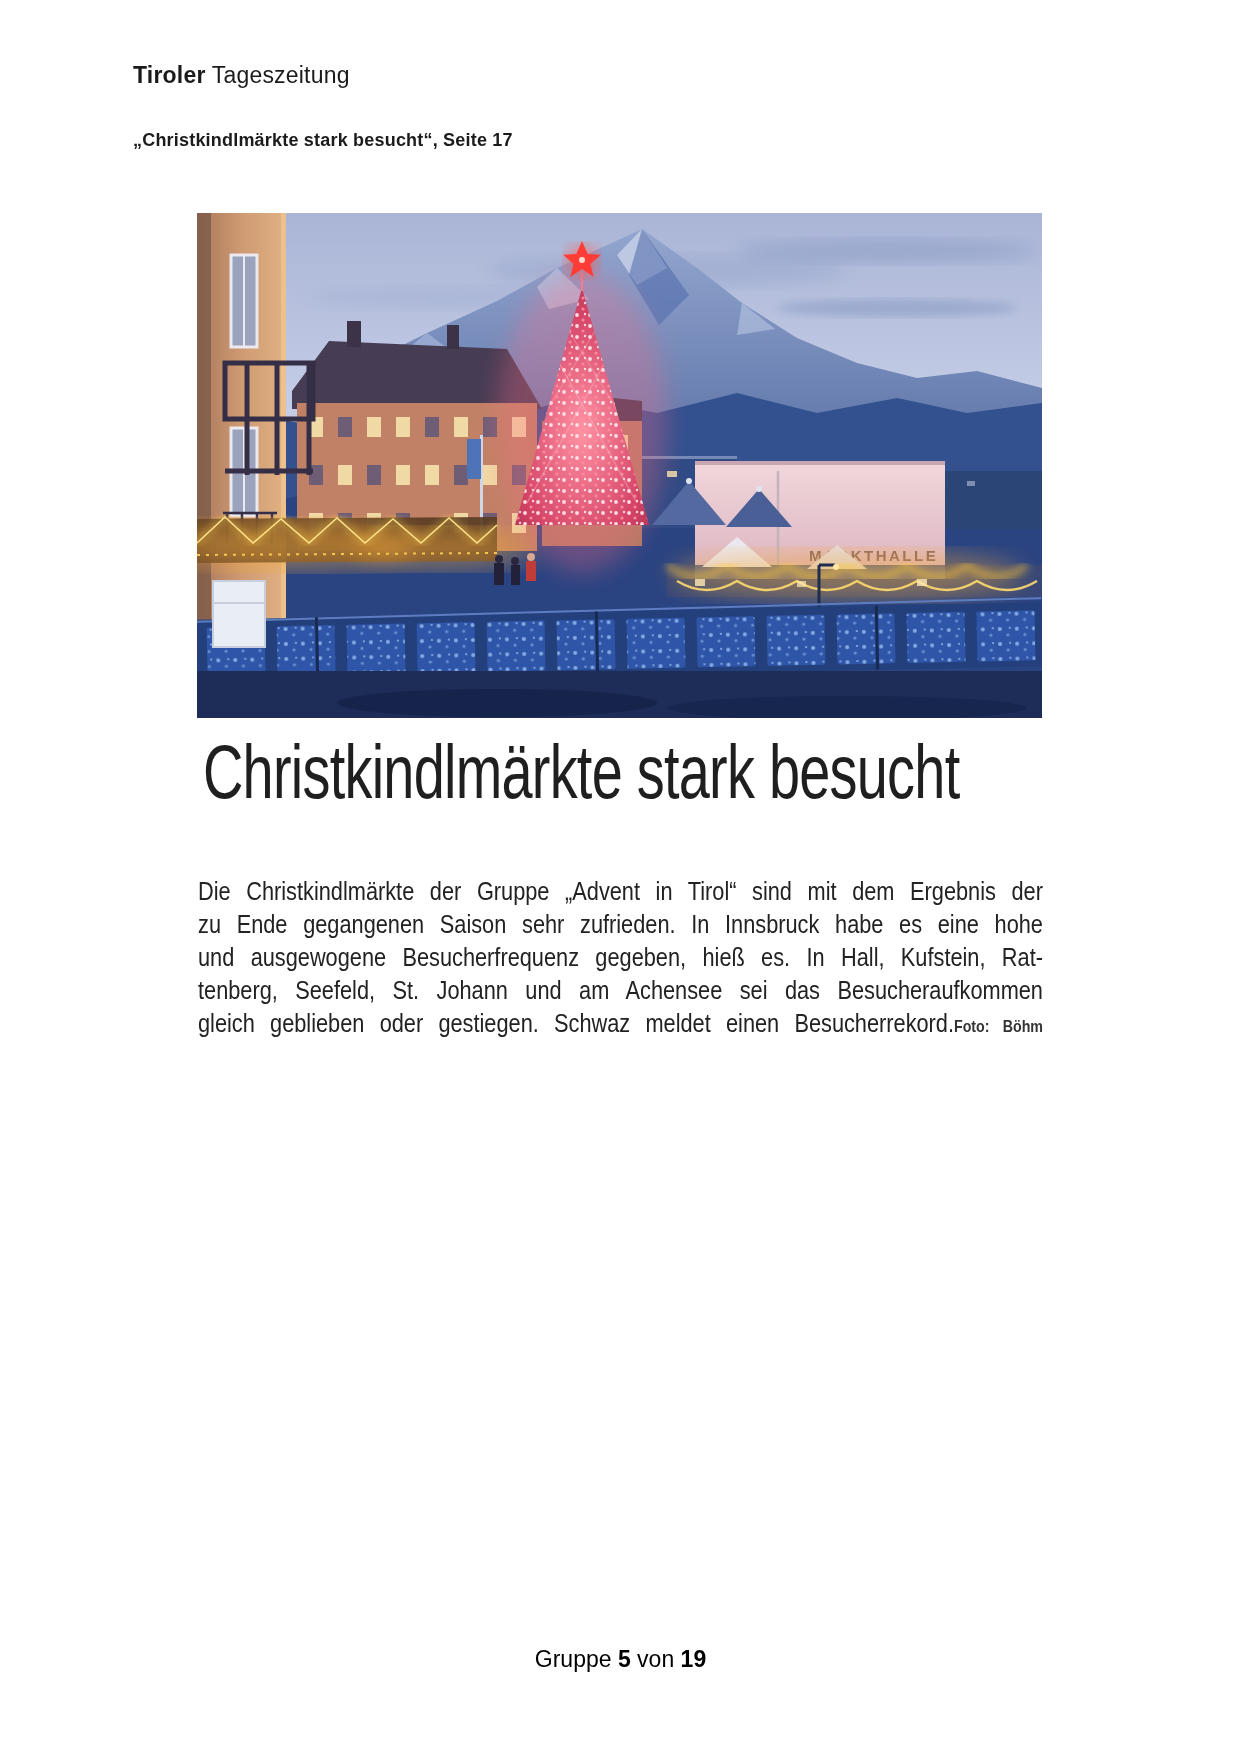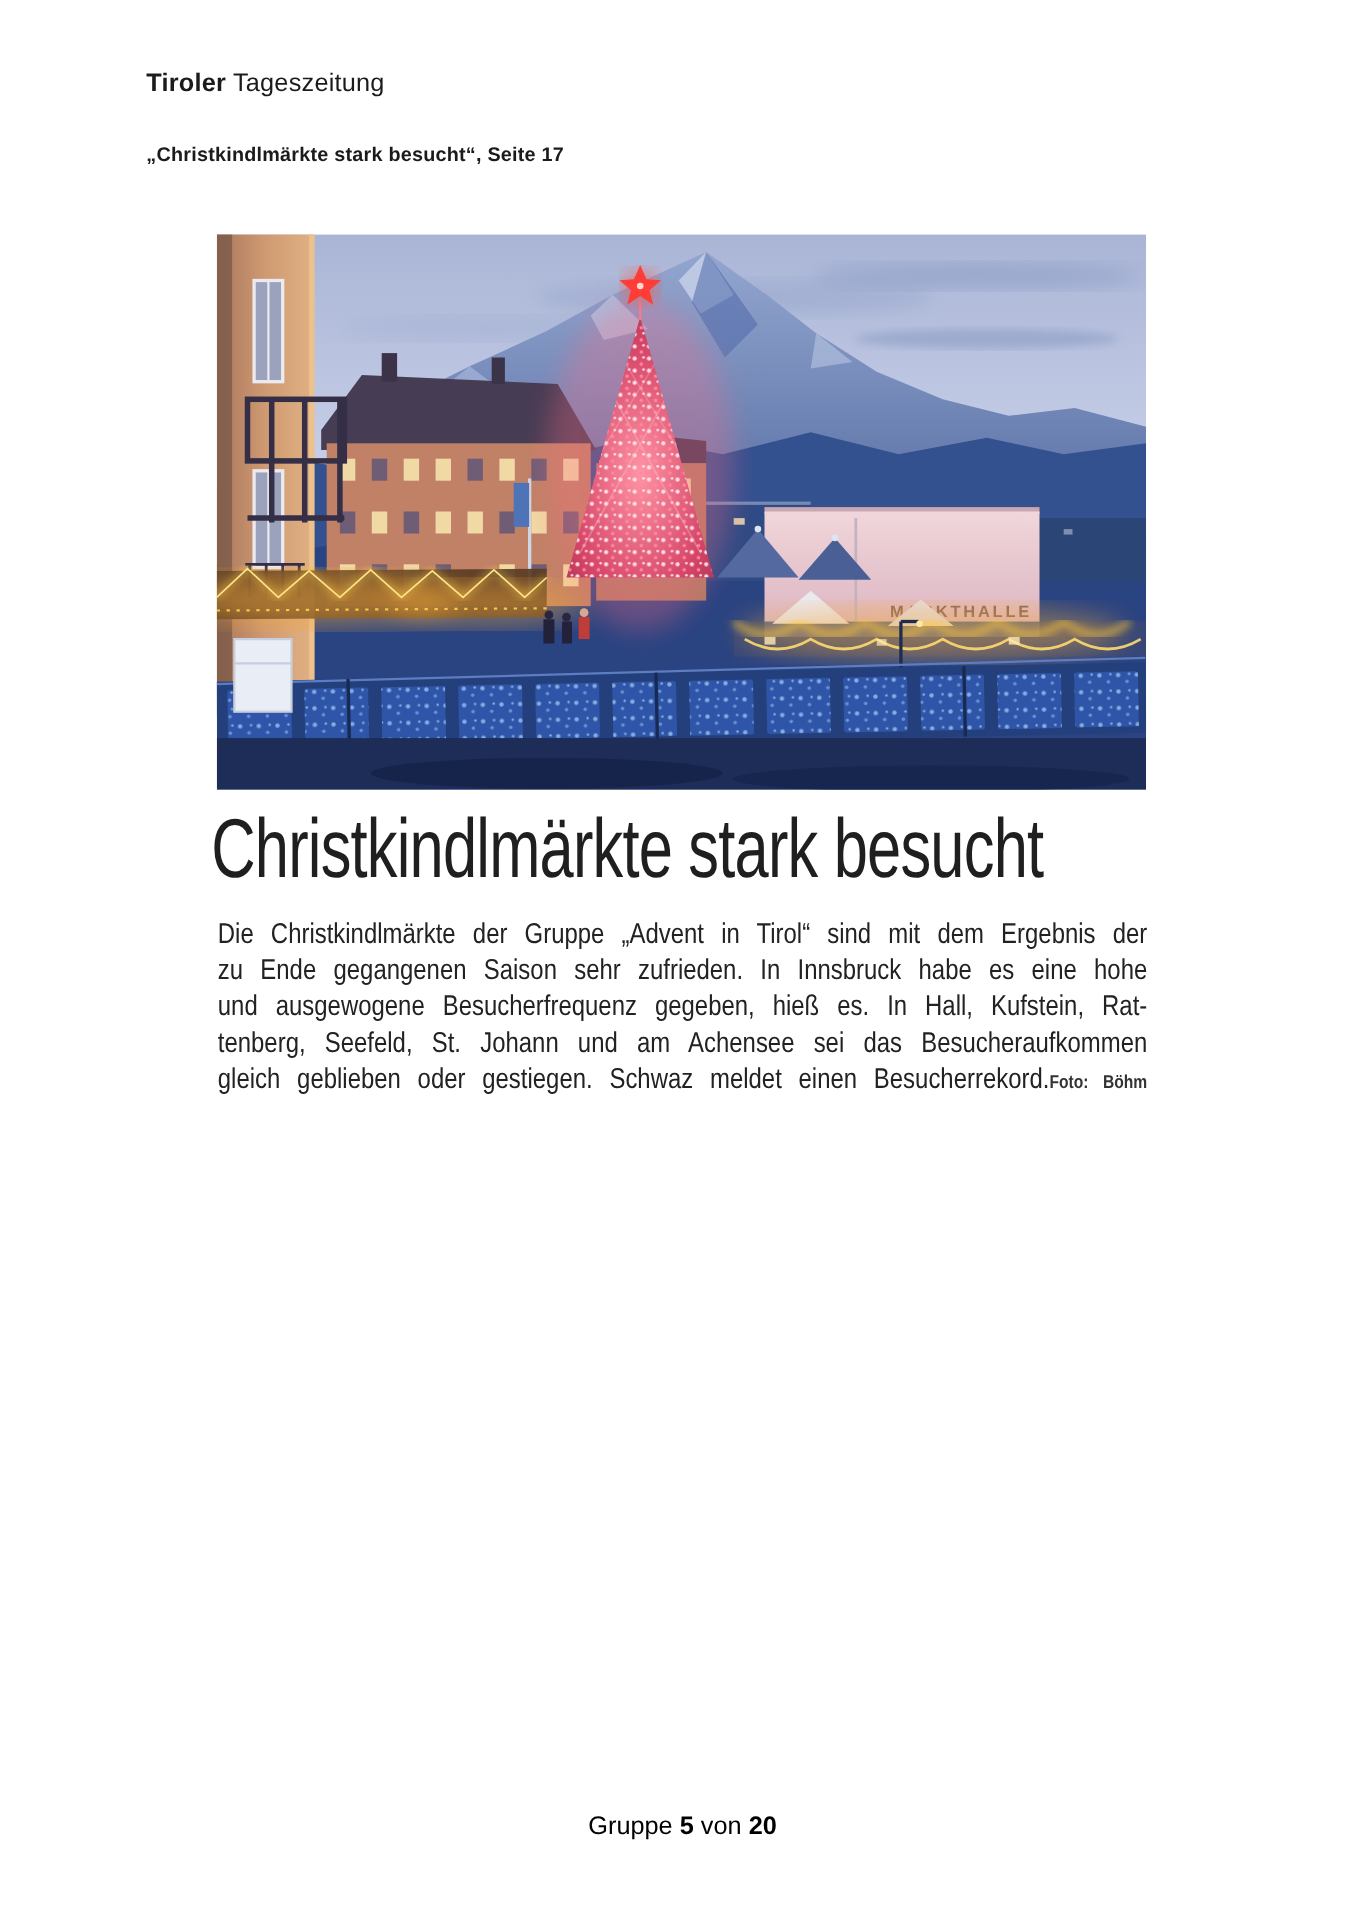--- a/index.html
+++ b/index.html
@@ -6,27 +6,27 @@
   body { background:#ffffff; }
   .page {
     position:relative; width:1096px; height:1754px; background:#ffffff;
     font-family:"Liberation Sans", sans-serif; color:#1b1b1b; overflow:hidden;
   }
   .masthead { position:absolute; left:133px; top:62px; font-size:23px; letter-spacing:0.2px; }
   .masthead .b { font-weight:700; }
   .article-ref { position:absolute; left:133px; top:130px; font-size:18px; font-weight:700; letter-spacing:0.2px; }
   .photo-frame { position:absolute; left:197px; top:213px; width:845px; height:505px; overflow:hidden; }
   .photo-frame svg { display:block; }
-  .headline-wrap { position:absolute; left:192px; top:732px; width:845px; height:86px; overflow:visible; }
+  .headline-wrap { position:absolute; left:203px; top:732px; width:845px; height:86px; overflow:visible; }
   .headline {
     display:inline-block; font-size:76px; font-weight:400; color:#1f1f1f;
     letter-spacing:-1px; white-space:nowrap;
     transform:scaleX(0.735); transform-origin:left top; line-height:1.05;
   }
-  .body-block { position:absolute; left:198px; top:832px; width:845px; }
+  .body-block { position:absolute; left:198px; top:875px; width:845px; }
   .body-line {
     width:1010px; transform:scaleX(0.8366); transform-origin:left top;
     font-size:26px; line-height:33px; color:#222222;
     text-align:justify; text-align-last:justify; white-space:nowrap;
   }
   .credit { font-size:17px; font-weight:700; color:#333333; letter-spacing:0; }
   .footer { position:absolute; left:0; top:1646px; width:1241px; text-align:center; font-size:23px; color:#000; }
   .footer .b { font-weight:700; }
 </style>
 </head>
@@ -304,16 +304,16 @@
 
   <div class="body-block">
     <div class="body-line">Die Christkindlmärkte der Gruppe „Advent in Tirol“ sind mit dem Ergebnis der</div>
     <div class="body-line">zu Ende gegangenen Saison sehr zufrieden. In Innsbruck habe es eine hohe</div>
     <div class="body-line">und ausgewogene Besucherfrequenz gegeben, hieß es. In Hall, Kufstein, Rat-</div>
     <div class="body-line">tenberg, Seefeld, St. Johann und am Achensee sei das Besucheraufkommen</div>
     <div class="body-line"><span>gleich geblieben oder gestiegen. Schwaz meldet einen Besucherrekord.</span><span class="credit">Foto: Böhm</span></div>
   </div>
 
   <div class="footer">
-    <span>Gruppe </span><span class="b">5</span><span> von </span><span class="b">20</span>
+    <span>Gruppe </span><span class="b">5</span><span> von </span><span class="b">19</span>
   </div>
 
 </div>
 
 </body></html>

